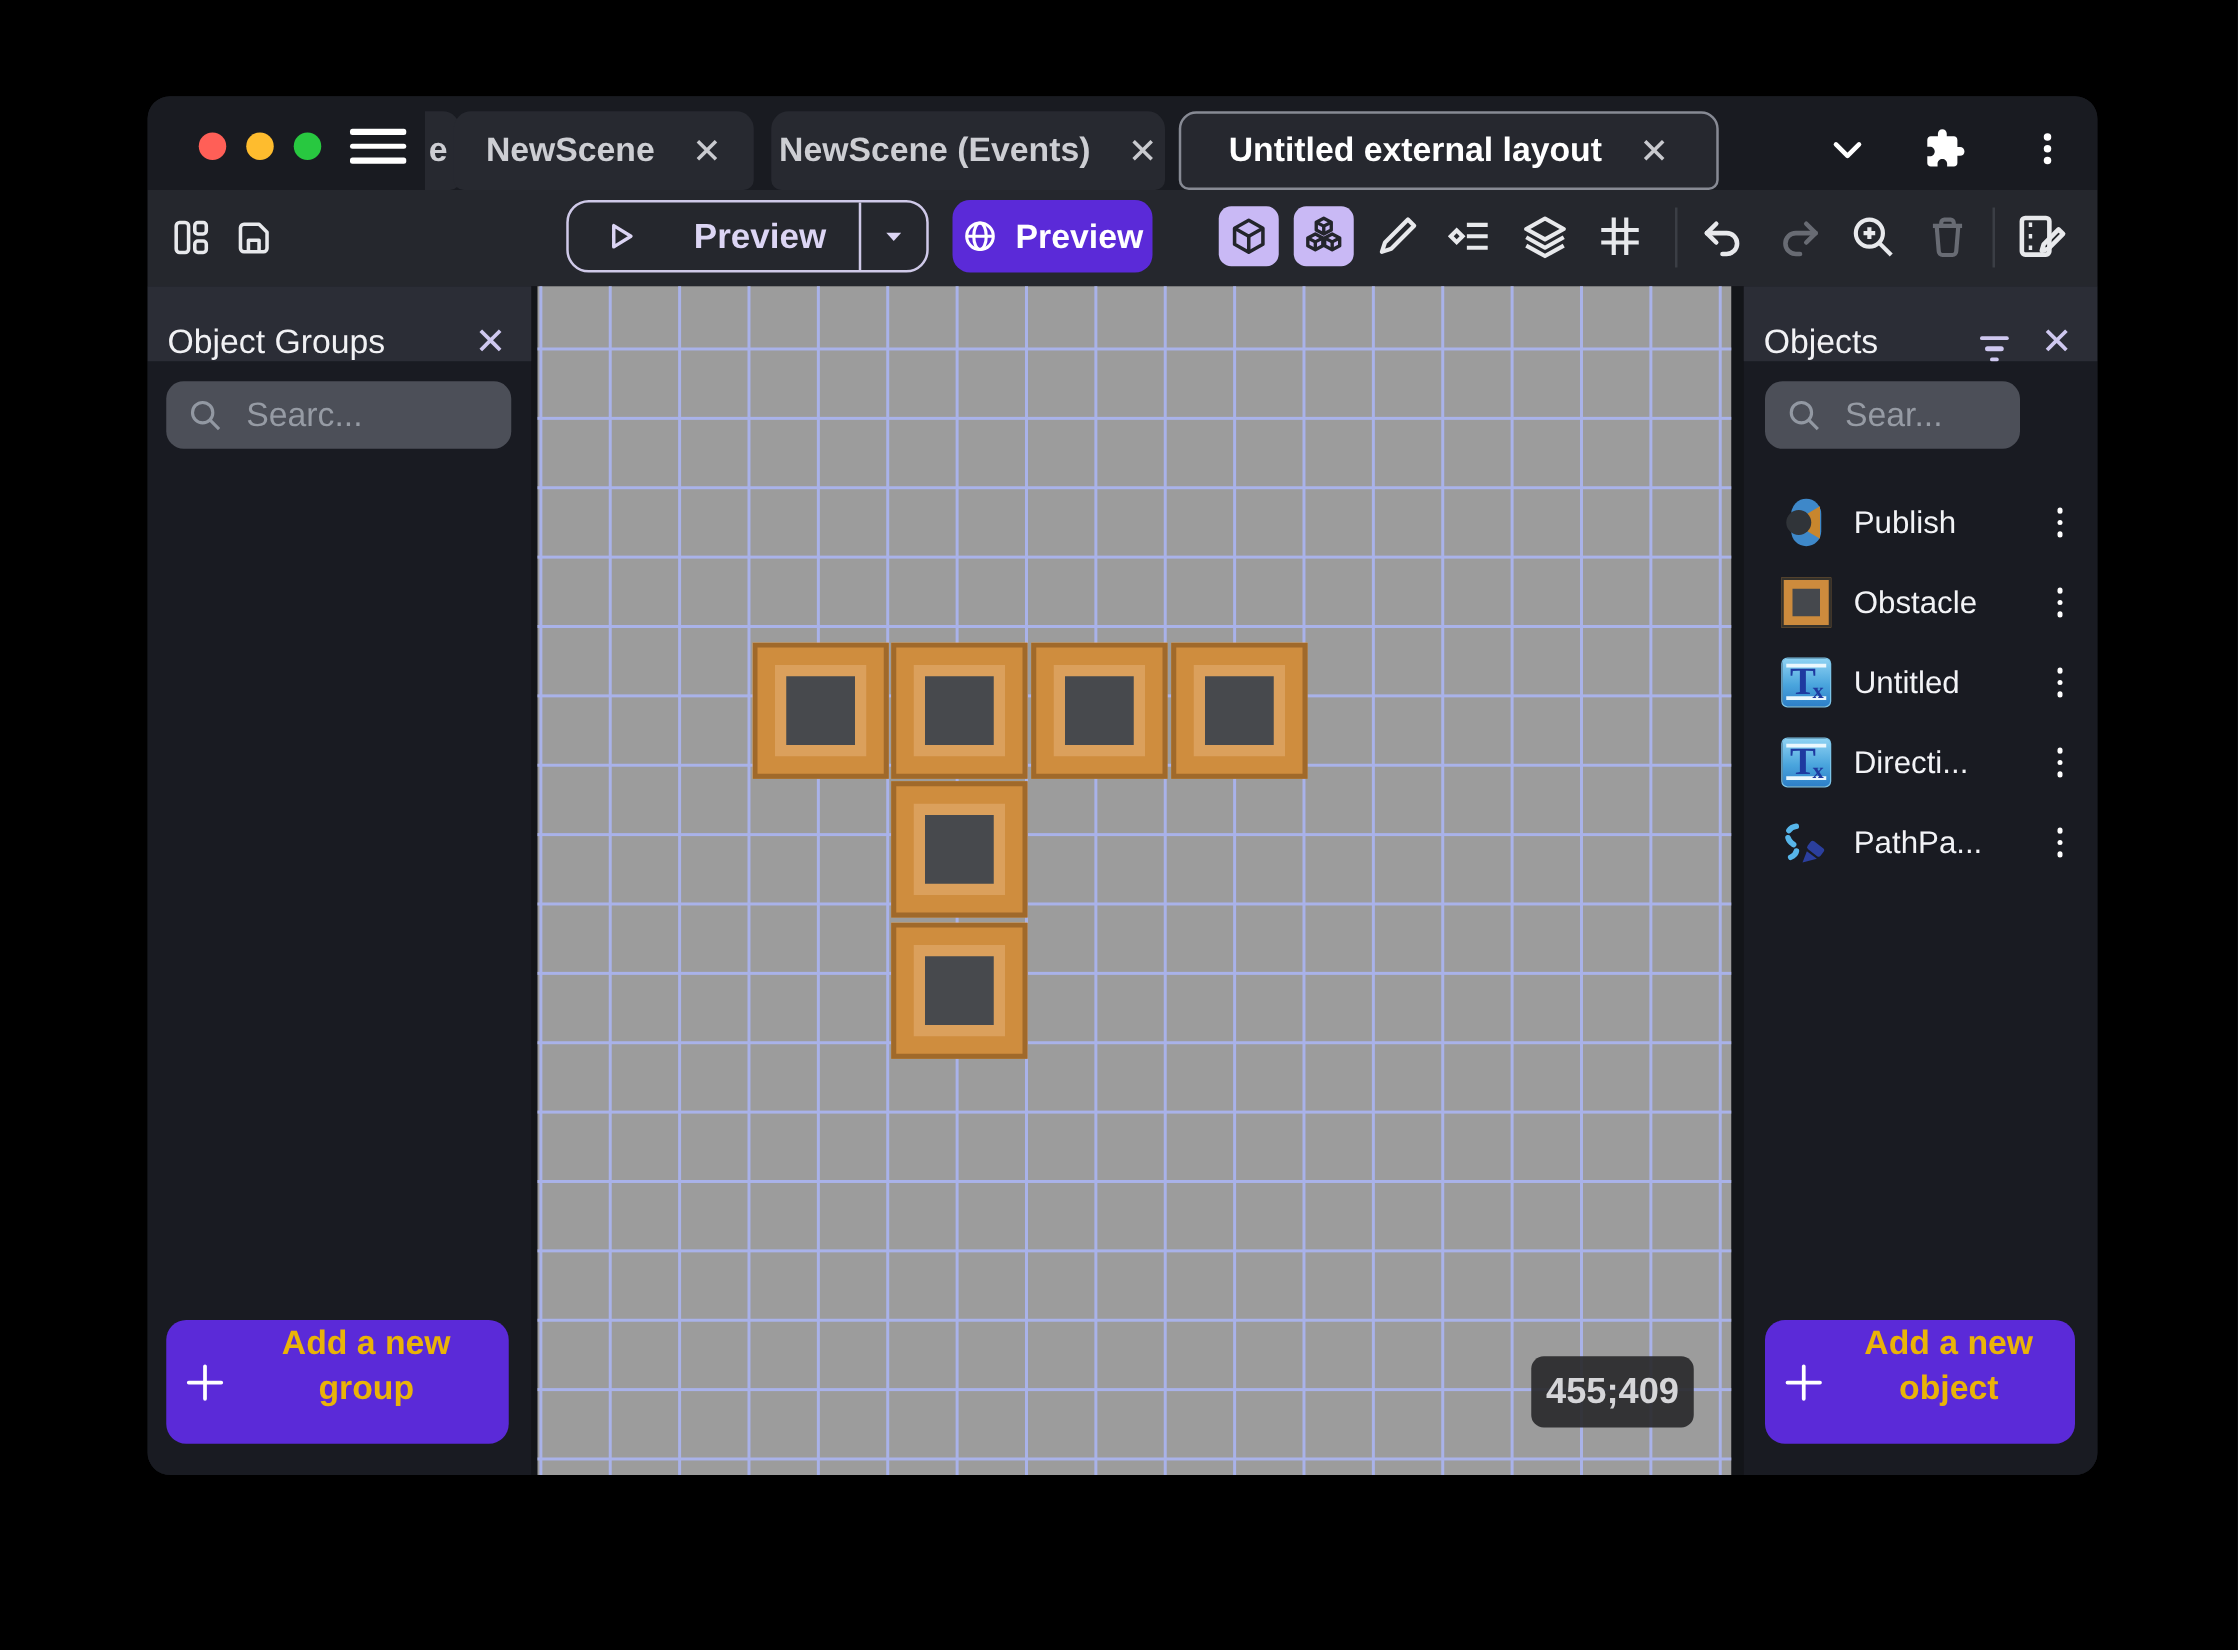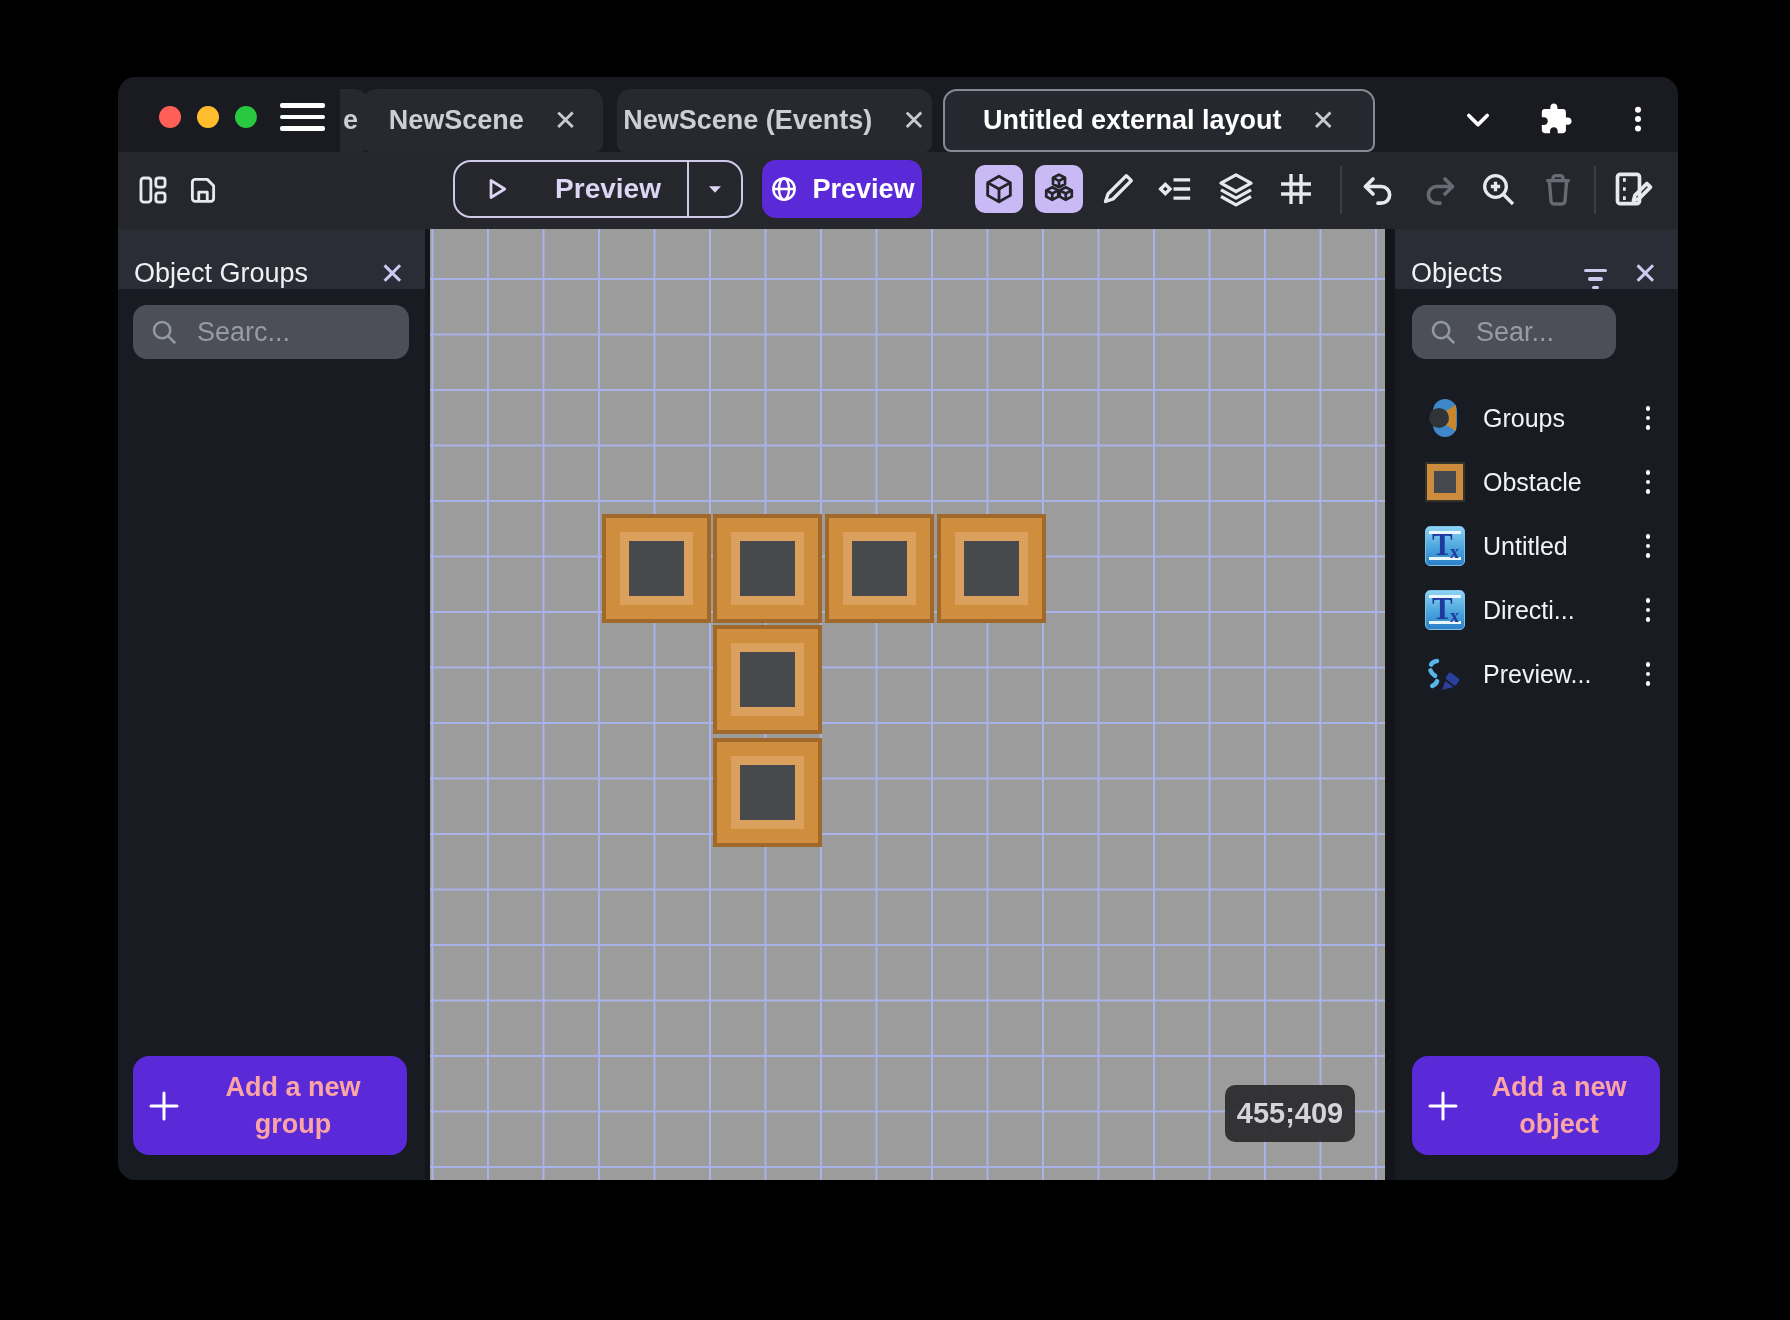--- a/index.html
+++ b/index.html
@@ -61,21 +61,21 @@
   .filter-ico i:nth-child(1){width:23px}.filter-ico i:nth-child(2){width:15px}.filter-ico i:nth-child(3){width:7px}
   .searchbox{position:absolute;top:76px;height:54px;background:#4c4f58;border-radius:14px;
              display:flex;align-items:center;gap:16px;padding:0 16px;}
   .panel.left .searchbox{left:15px;width:276px;}
   .panel.right .searchbox{left:17px;width:204px;}
   .searchbox svg{flex:none}
   .searchbox input{background:transparent;border:none;outline:none;width:100%;
                    font-family:"Liberation Sans",sans-serif;font-size:27px;color:#e5e5e5;}
   .searchbox input::placeholder{color:#969ba4;opacity:1;}
   .add-btn{position:absolute;bottom:25px;height:99px;background:var(--accent-purple);border-radius:16px;
-           display:flex;align-items:center;color:#fca5a5;cursor:pointer;}
+           display:flex;color:#eab308;cursor:pointer;}
   .panel.left .add-btn{left:15px;width:274px;}
   .panel.right .add-btn{left:17px;width:248px;}
   .add-btn .plus{width:62px;display:flex;align-items:center;justify-content:center;flex:none;}
   .add-btn .albl{flex:1;text-align:center;font-size:27px;font-weight:bold;line-height:1.35;padding-right:16px;}
   
   .obj-row{position:absolute;left:0;width:100%;height:64px;display:flex;align-items:center;cursor:pointer;}
   .obj-ico-wrap{margin-left:30px;width:40px;height:40px;flex:none;position:relative;}
   .obj-label{margin-left:18px;color:#f2f3f6;font-size:25px;}
   .row-dots{margin-left:auto;margin-right:28px;display:flex;flex-direction:column;gap:5px;cursor:pointer;}
   .row-dots i{width:4.5px;height:4.5px;border-radius:50%;background:#fff;}
@@ -336,21 +336,21 @@
           </svg>
         <input type="text" placeholder="Sear..." style="">
       </div>
       <div>
           <div class="obj-row" style="top: 157px;">
             <span class="obj-ico-wrap"><svg width="40" height="40" viewBox="0 0 40 40">
                 <rect x="8" y="1" width="24" height="38" rx="12" fill="#3e88c9"></rect>
                 <path d="M31 7 31 33 9 20Z" fill="#c8862d"></path>
                 <circle cx="14" cy="20" r="10" fill="#303439"></circle>
               </svg></span>
-            <span class="obj-label">Groups</span>
+            <span class="obj-label">Publish</span>
             <span class="row-dots">
               <i></i>
               <i></i>
               <i></i>
             </span>
           </div>
           <div class="obj-row" style="top: 221px;">
             <span class="obj-ico-wrap">
               <span class="obs-ico" style="display:block"></span>
             </span>
@@ -394,21 +394,21 @@
             </span>
           </div>
           <div class="obj-row" style="top: 413px;">
             <span class="obj-ico-wrap"><svg width="40" height="40" viewBox="0 0 40 40" fill="none">
                 <path d="M12 7 C4 8 3 17 9 21 C14 24 13 30 7 32" stroke="#57b6ea" stroke-width="4.5" stroke-linecap="round" stroke-dasharray="7 6"></path>
                 <g fill="#2b3f9e">
                   <path d="M17 36 20.5 27 28.5 33Z"></path>
                   <rect x="21" y="21" width="13" height="8" rx="2" transform="rotate(37 27.5 25)"></rect>
                 </g>
               </svg></span>
-            <span class="obj-label">Preview...</span>
+            <span class="obj-label">PathPa...</span>
             <span class="row-dots">
               <i></i>
               <i></i>
               <i></i>
             </span>
           </div>
         </div>
       <div class="add-btn">
         <span class="plus">
           <svg width="36" height="36" viewBox="0 0 36 36" fill="none" stroke="#fff" stroke-width="3" stroke-linecap="round">

